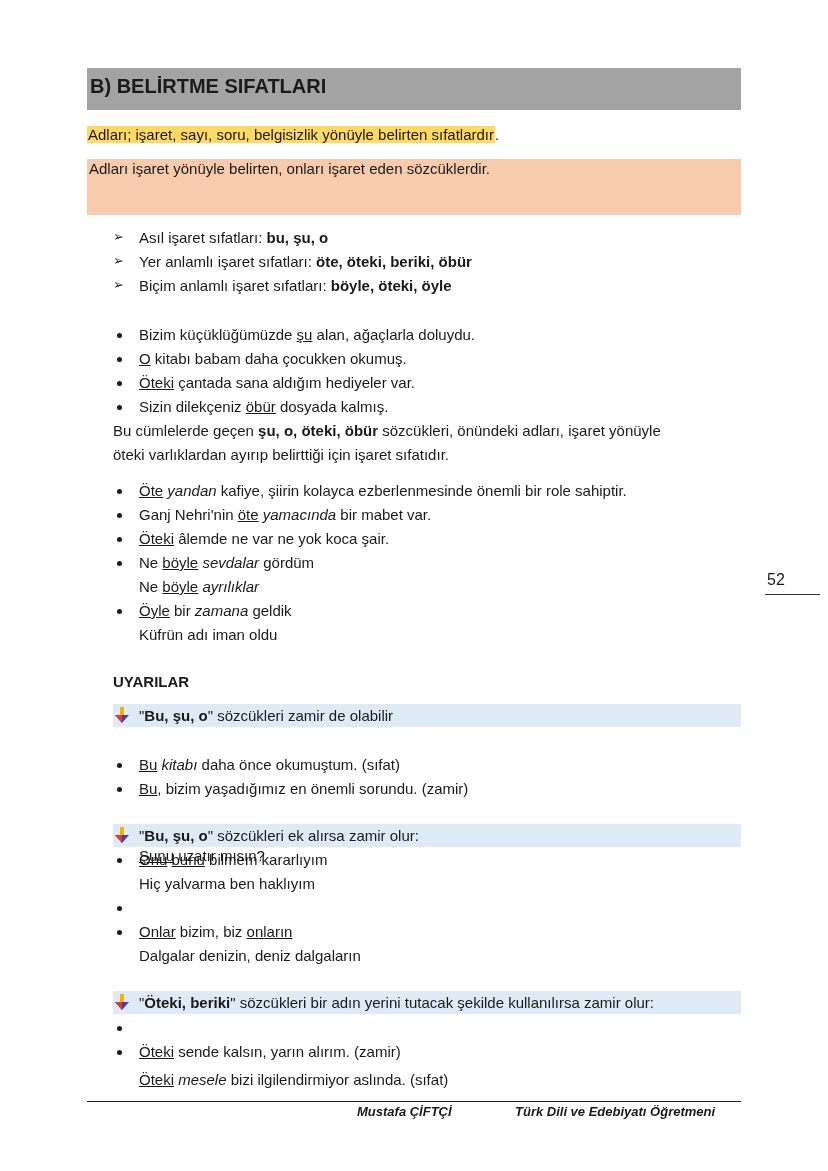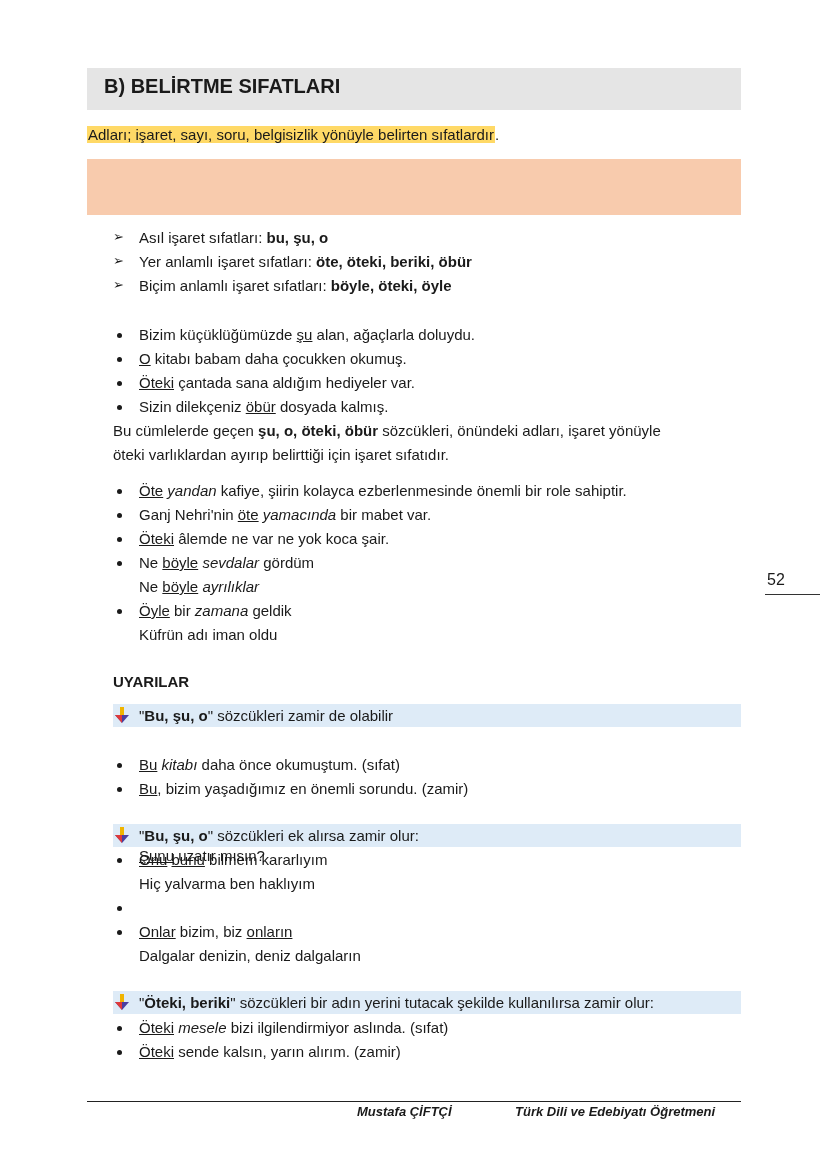--- a/index.html
+++ b/index.html
@@ -3,23 +3,23 @@
 <meta charset="utf-8">
 <style>
   html, body { margin: 0; padding: 0; background: #ffffff; }
   body {
     width: 828px; height: 1171px; position: relative; overflow: hidden;
     font-family: "Liberation Sans", sans-serif; color: #1a1a1a;
   }
   .abs { position: absolute; }
   .section-title {
     left: 87px; top: 68px; width: 654px; height: 42px;
-    background: #e5e5e5;
+    background: #a3a3a3;
     font-weight: bold; font-size: 20px; line-height: 36px;
-    padding-left: 17px; box-sizing: border-box;
+    padding-left: 3px; box-sizing: border-box;
   }
   .def-line {
     left: 87px; top: 124px; font-size: 15px; line-height: 22px; text-align: right;
   }
   .def-line .hl { background: #ffd966; padding: 0 1px; }
   .sub-box {
     left: 87px; top: 159px; width: 654px; height: 56px;
     background: #f8cbad; box-sizing: border-box; padding-left: 2px;
   }
   .sub-box .sub-title { font-weight: bold; font-size: 20px; line-height: 30px; }
@@ -48,20 +48,21 @@
 </head>
 <body>
 
 <div class="abs section-title">B) BELİRTME SIFATLARI</div>
 
 <div class="abs def-line">
   <span class="hl">Adları; işaret, sayı, soru, belgisizlik yönüyle belirten sıfatlardır</span><span>.</span>
 </div>
 
 <div class="abs sub-box">
+  <div class="sub-desc">Adları işaret yönüyle belirten, onları işaret eden sözcüklerdir.</div>
 </div>
 
 <div>
   <span class="arrow-bullet" style="top:229px">➢</span>
   <div class="abs line" style="left:139px; top:226px"><span>Asıl işaret sıfatları: </span><b>bu, şu, o</b></div>
   <span class="arrow-bullet" style="top:253px">➢</span>
   <div class="abs line" style="left:139px; top:250px"><span>Yer anlamlı işaret sıfatları: </span><b>öte, öteki, beriki, öbür</b></div>
   <span class="arrow-bullet" style="top:277px">➢</span>
   <div class="abs line" style="left:139px; top:274px"><span>Biçim anlamlı işaret sıfatları: </span><b>böyle, öteki, öyle</b></div>
 </div>
@@ -140,20 +141,20 @@
   <svg class="warn-icon" viewBox="0 0 14 16">
     <rect x="5" y="0" width="4" height="9" fill="#f0b400"></rect>
     <polygon points="0,8 14,8 7,16" fill="#4b3fa0"></polygon>
     <polygon points="0,8 7,8 7,16" fill="#e03a3a"></polygon>
   </svg>
   <span class="warn-text"><span>"</span><b>Öteki, beriki</b><span>"</span><span> sözcükleri bir adın yerini tutacak şekilde kullanılırsa zamir olur:</span></span>
 </div>
 
 <div>
   <span class="bullet-dot" style="top:1026px"></span>
-  <div class="abs line" style="left:139px; top:1016px"><u>Öteki</u> <i>mesele</i><span> bizi ilgilendirmiyor aslında. (sıfat)</span></div>
+  <div class="abs line" style="left:139px; top:1068px"><u>Öteki</u> <i>mesele</i><span> bizi ilgilendirmiyor aslında. (sıfat)</span></div>
   <span class="bullet-dot" style="top:1050px"></span>
   <div class="abs line" style="left:139px; top:1040px"><u>Öteki</u><span> sende kalsın, yarın alırım. (zamir)</span></div>
 </div>
 
 <div class="abs footer-line"></div>
 <div class="abs footer-text" style="left:357px; top:1104px">Mustafa ÇİFTÇİ</div>
 <div class="abs footer-text" style="left:515px; top:1104px">Türk Dili ve Edebiyatı Öğretmeni</div>
 
 </body></html>

